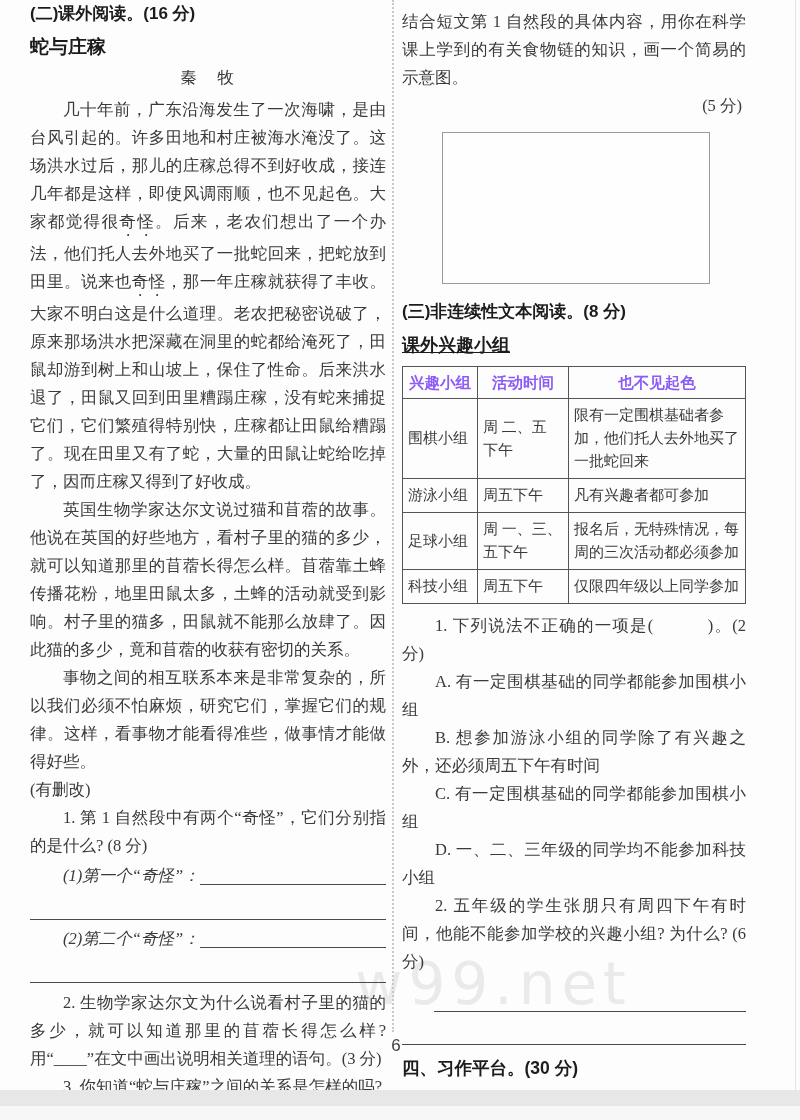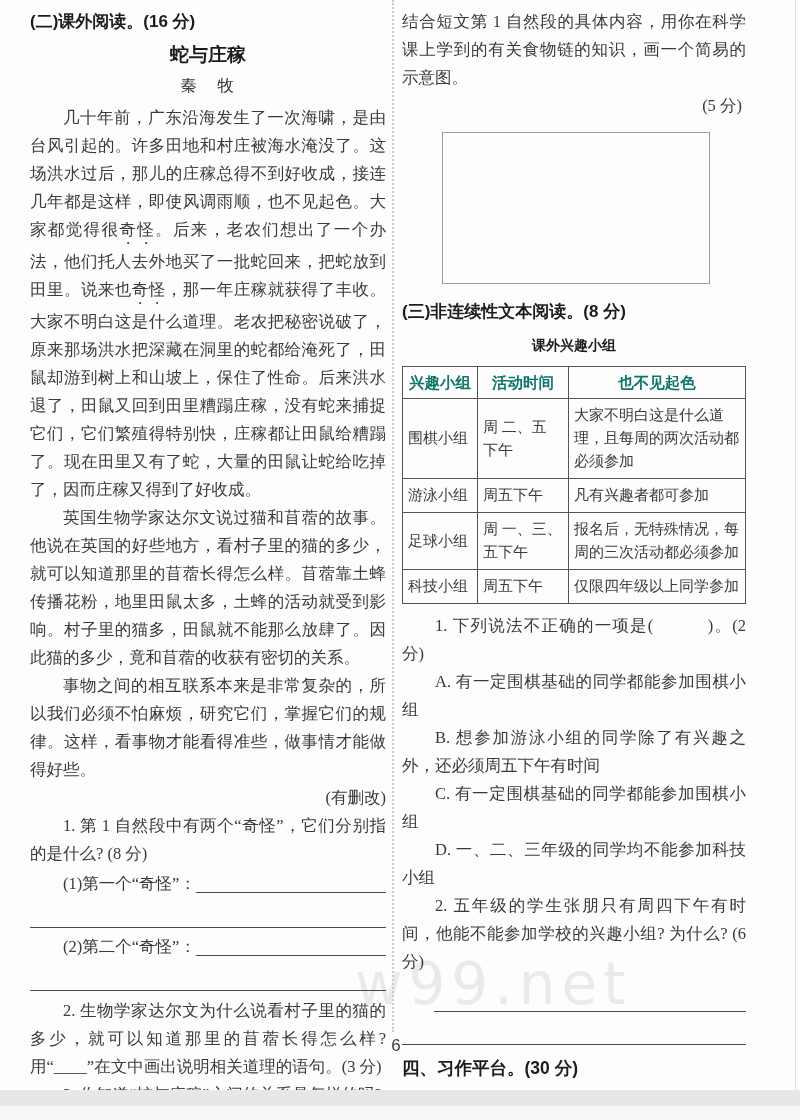--- a/index.html
+++ b/index.html
@@ -15,53 +15,53 @@
 
   
   .watermark {
     position:absolute; left:355px; top:950px;
     font-family:"DejaVu Sans","Liberation Sans",sans-serif;
     font-weight:normal; font-size:58px; letter-spacing:6px;
     color:rgba(100,100,100,0.12);
     z-index:0; white-space:nowrap; pointer-events:none;
   }
 
-  .col-left  { position:absolute; left:30px;  top:8px; width:356px; z-index:2; }
+  .col-left  { position:absolute; left:30px;  top:0; width:356px; z-index:2; }
   .col-right { position:absolute; left:402px; top:8px; width:344px; z-index:2; }
 
   .divider {
     position:absolute; left:392px; top:0; height:1032px; width:0;
     border-left:2px dotted #c8c8c8; z-index:1;
   }
   .right-edge {
     position:absolute; left:795px; top:0; height:1090px; width:0;
     border-left:1px solid #e2e2e2; z-index:1;
   }
 
   .t { font-size:16.5px; line-height:28px; text-align:justify; color:#3a3a3a; }
   .indent { text-indent:2em; }
   .sans-bold {
     font-family:"Liberation Sans","DejaVu Sans",sans-serif;
     font-weight:bold; color:#1c1c1c;
   }
   .sec-heading { font-size:17px; line-height:28px; }
-  .center-title { text-align:center; font-size:19px; line-height:30px; margin:4px 0 2px 0; }
+  .center-title { font-size:19px; line-height:30px; margin:4px 0 2px 0; }
   .author { text-align:center; font-size:16.5px; line-height:28px; letter-spacing:2px; margin-bottom:4px; }
-  .attribution { text-align:right; }
+  .attribution { }
 
   .em-dot {
     -webkit-text-emphasis:filled dot #333;
     -webkit-text-emphasis-position:under;
     -webkit-text-emphasis-position:under right;
     text-emphasis:filled dot #333;
     text-emphasis-position:under right;
   }
 
   .sub-blank { display:flex; padding-left:2em; height:30px; align-items:flex-end; }
-  .sub-blank > span { white-space:nowrap; line-height:28px; }
+  .sub-blank > span { white-space:nowrap; line-height:28px;font-style:italic; }
   .fill-line { flex:1; border-bottom:1px solid #4a4a4a; margin-bottom:5px; }
   .blank-line { height:29px; border-bottom:1px solid #4a4a4a; margin-bottom:3px; }
   .blank-line.ind { margin-left:2em; }
 
   .score-line { text-align:right; padding-right:4px; }
 
   .draw-box {
     margin:12px 36px 14px 40px;
     width:266px; height:150px;
     border:1px solid #9a9a9a;
@@ -71,21 +71,21 @@
   table.groups {
     border-collapse:collapse; width:100%;
     margin:6px 0 8px 0;
     font-size:15px; line-height:23px; color:#3a3a3a;
   }
   table.groups th, table.groups td {
     border:1px solid #555; padding:5px 5px; vertical-align:middle;
   }
   table.groups th {
     font-family:"Liberation Sans","DejaVu Sans",sans-serif;
-    font-weight:bold; color:#0f766e; text-align:center; font-size:15.5px;
+    font-weight:bold; color:#8b5cf6; text-align:center; font-size:15.5px;
     padding:4px 2px;
   }
   .cw1 { width:70px; } .cw2 { width:86px; }
   td.cname { text-align:left; }
 
   .sec4-heading { font-size:17.5px; line-height:30px; margin-top:8px; }
 
   .page-number {
     position:absolute; left:382px; top:1036px; width:28px;
     text-align:center;
@@ -140,35 +140,35 @@
     <div class="t indent">3. 你知道“蛇与庄稼”之间的关系是怎样的吗?</div>
   </div>
 
   <div class="col-right">
     <div class="t">结合短文第 1 自然段的具体内容，用你在科学课上学到的有关食物链的知识，画一个简易的示意图。</div>
     <div class="t score-line">(5 分)</div>
 
     <div class="draw-box"></div>
 
     <div class="t sans-bold sec-heading">(三)非连续性文本阅读。(8 分)</div>
-    <div class="t sans-bold center-title" style="font-size:14px;">课外兴趣小组</div>
+    <div class="t sans-bold center-title" style="font-size:18px;text-decoration:underline;">课外兴趣小组</div>
 
     <table class="groups">
       <thead>
         <tr>
           <th class="cw1">兴趣小组</th>
           <th class="cw2">活动时间</th>
           <th>也不见起色</th>
         </tr>
       </thead>
       <tbody>
         <tr>
           <td class="cname">围棋小组</td>
           <td>周 二、五 下午</td>
-          <td>大家不明白这是什么道理，且每周的两次活动都必须参加</td>
+          <td>限有一定围棋基础者参加，他们托人去外地买了一批蛇回来</td>
         </tr>
         <tr>
           <td class="cname">游泳小组</td>
           <td>周五下午</td>
           <td>凡有兴趣者都可参加</td>
         </tr>
         <tr>
           <td class="cname">足球小组</td>
           <td>周 一、三、五下午</td>
           <td>报名后，无特殊情况，每周的三次活动都必须参加</td>

